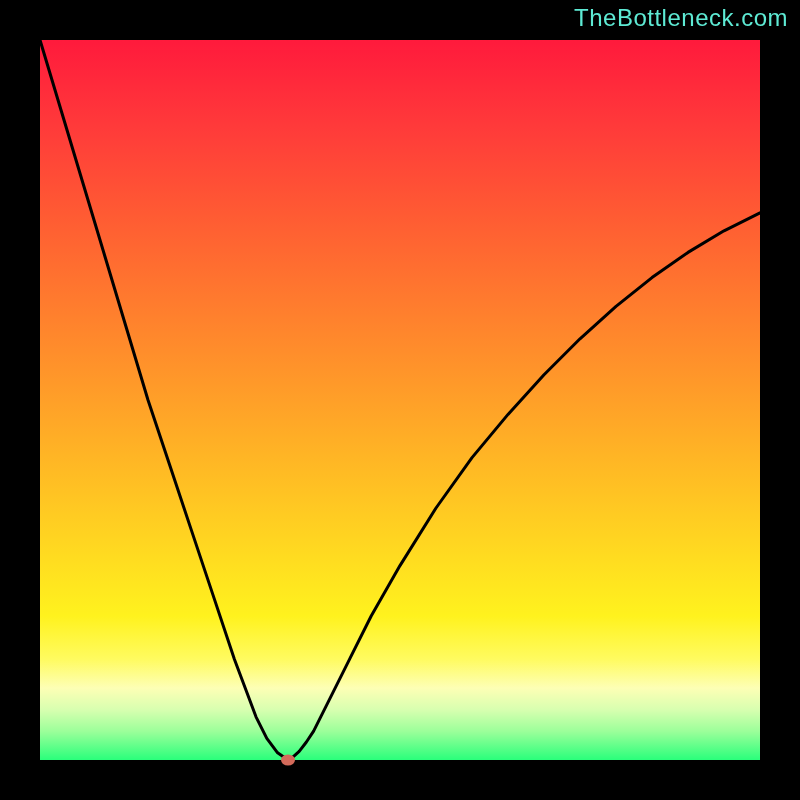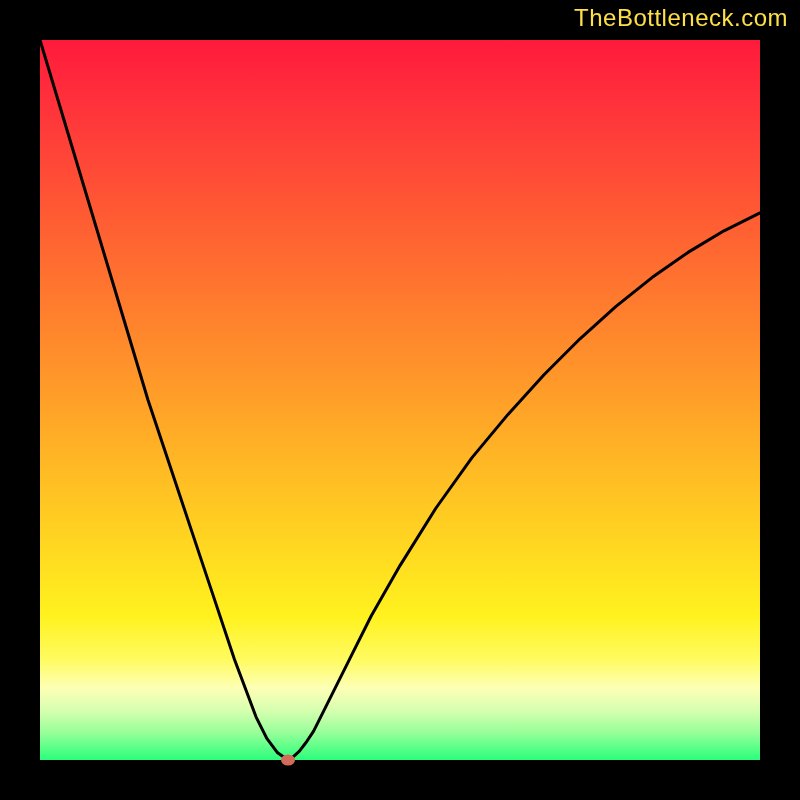--- a/index.html
+++ b/index.html
@@ -14,21 +14,21 @@
   .frame {
     position: relative;
     width: 800px;
     height: 800px;
     background: #000;
   }
   .watermark {
     position: absolute;
     top: 4px;
     right: 12px;
-    color: #fde047;
+    color: #5eead4;
     font-size: 24px;
     font-weight: 500;
     letter-spacing: 0.5px;
     user-select: none;
   }
   .plot-area {
     position: absolute;
     left: 40px;
     top: 40px;
     width: 720px;

